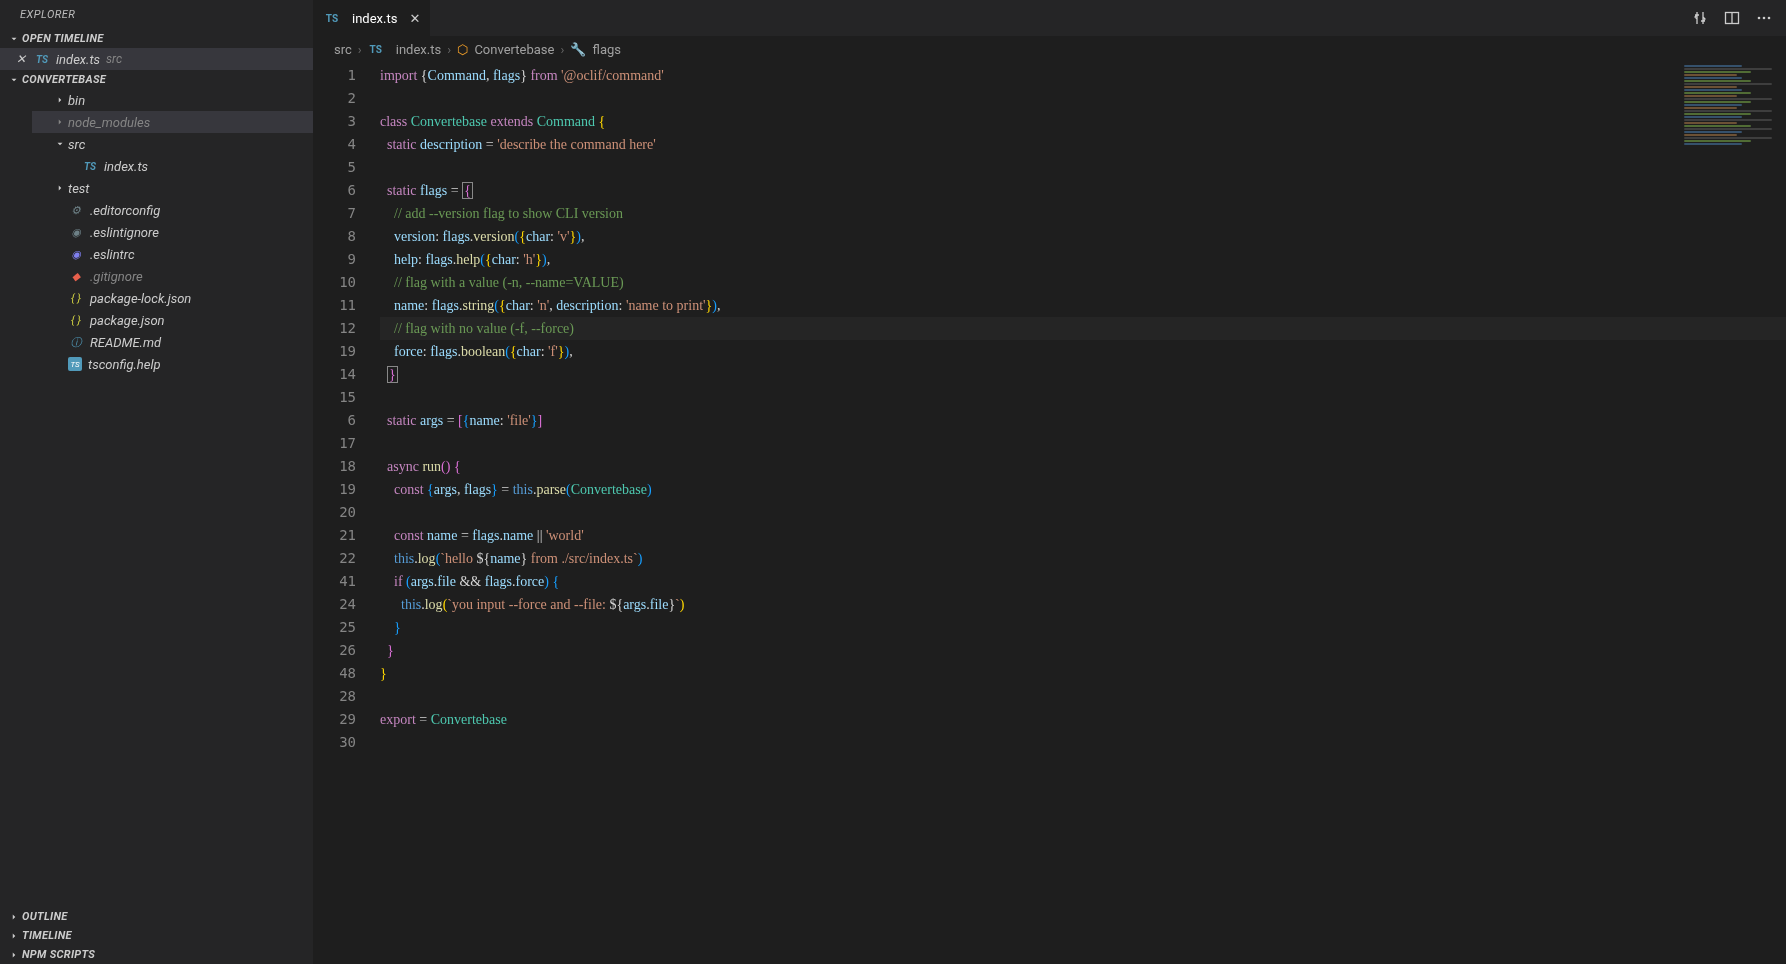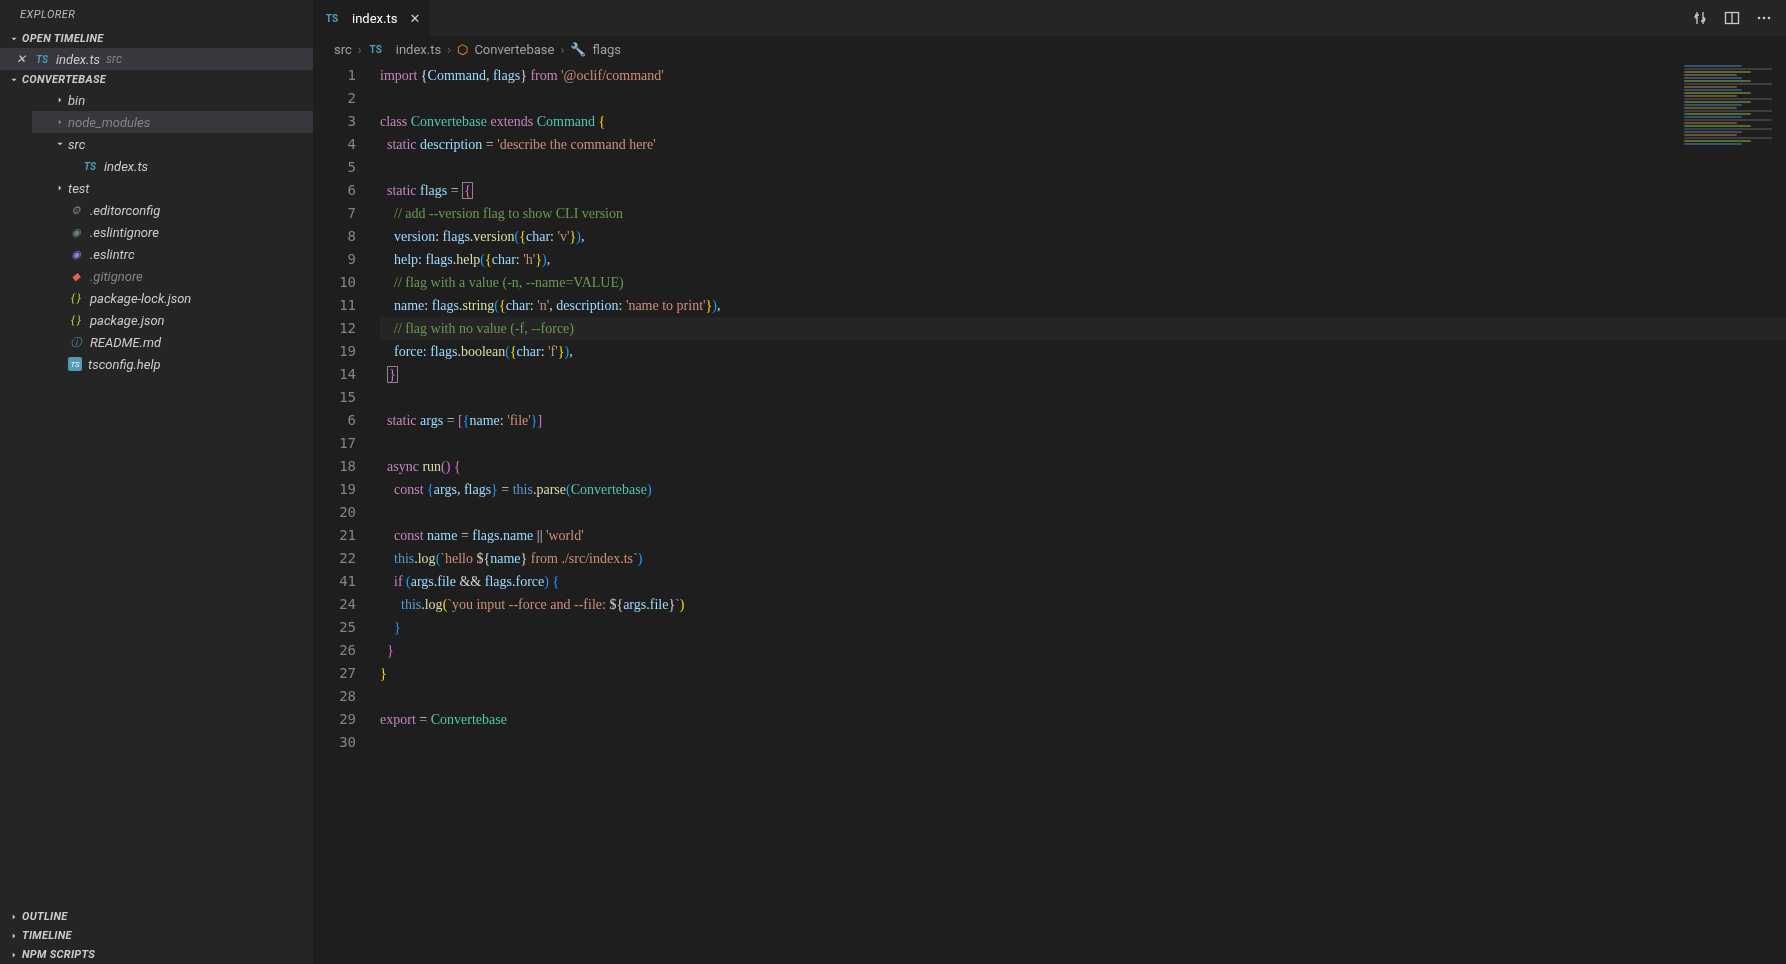--- a/index.html
+++ b/index.html
@@ -375,21 +375,21 @@
         <div>17</div>
         <div>18</div>
         <div>19</div>
         <div>20</div>
         <div>21</div>
         <div>22</div>
         <div>41</div>
         <div>24</div>
         <div>25</div>
         <div>26</div>
-        <div>27</div>
+        <div>48</div>
         <div>28</div>
         <div>29</div>
         <div>30</div>
       </div>
     <div class="code" id="code"><div class="line"><span class="kw">import</span><span class="pn"> {</span><span class="id">Command</span><span class="pn">, </span><span class="id">flags</span><span class="pn">} </span><span class="kw">from</span><span class="pn"> </span><span class="str">'@oclif/command'</span></div><div class="line"></div><div class="line"><span class="kw">class</span><span class="pn"> </span><span class="type">Convertebase</span><span class="pn"> </span><span class="kw">extends</span><span class="pn"> </span><span class="type">Command</span><span class="pn"> </span><span class="paren1">{</span></div><div class="line"><span class="pn">  </span><span class="kw">static</span><span class="pn"> </span><span class="id">description</span><span class="pn"> = </span><span class="str">'describe the command here'</span></div><div class="line"></div><div class="line"><span class="pn">  </span><span class="kw">static</span><span class="pn"> </span><span class="id">flags</span><span class="pn"> = </span><span class="paren2 box">{</span></div><div class="line"><span class="pn">    </span><span class="cm">// add --version flag to show CLI version</span></div><div class="line"><span class="pn">    </span><span class="id">version</span><span class="pn">: </span><span class="id">flags</span><span class="pn">.</span><span class="fn">version</span><span class="paren3">(</span><span class="paren1">{</span><span class="id">char</span><span class="pn">: </span><span class="str">'v'</span><span class="paren1">}</span><span class="paren3">)</span><span class="pn">,</span></div><div class="line"><span class="pn">    </span><span class="id">help</span><span class="pn">: </span><span class="id">flags</span><span class="pn">.</span><span class="fn">help</span><span class="paren3">(</span><span class="paren1">{</span><span class="id">char</span><span class="pn">: </span><span class="str">'h'</span><span class="paren1">}</span><span class="paren3">)</span><span class="pn">,</span></div><div class="line"><span class="pn">    </span><span class="cm">// flag with a value (-n, --name=VALUE)</span></div><div class="line"><span class="pn">    </span><span class="id">name</span><span class="pn">: </span><span class="id">flags</span><span class="pn">.</span><span class="fn">string</span><span class="paren3">(</span><span class="paren1">{</span><span class="id">char</span><span class="pn">: </span><span class="str">'n'</span><span class="pn">, </span><span class="id">description</span><span class="pn">: </span><span class="str">'name to print'</span><span class="paren1">}</span><span class="paren3">)</span><span class="pn">,</span></div><div class="line hl-line"><span class="pn">    </span><span class="cm">// flag with no value (-f, --force)</span></div><div class="line"><span class="pn">    </span><span class="id">force</span><span class="pn">: </span><span class="id">flags</span><span class="pn">.</span><span class="fn">boolean</span><span class="paren3">(</span><span class="paren1">{</span><span class="id">char</span><span class="pn">: </span><span class="str">'f'</span><span class="paren1">}</span><span class="paren3">)</span><span class="pn">,</span></div><div class="line"><span class="pn">  </span><span class="paren2 box">}</span></div><div class="line"></div><div class="line"><span class="pn">  </span><span class="kw">static</span><span class="pn"> </span><span class="id">args</span><span class="pn"> = </span><span class="paren2">[</span><span class="paren3">{</span><span class="id">name</span><span class="pn">: </span><span class="str">'file'</span><span class="paren3">}</span><span class="paren2">]</span></div><div class="line"></div><div class="line"><span class="pn">  </span><span class="kw">async</span><span class="pn"> </span><span class="fn">run</span><span class="paren2">(</span><span class="paren2">)</span><span class="pn"> </span><span class="paren2">{</span></div><div class="line"><span class="pn">    </span><span class="kw">const</span><span class="pn"> </span><span class="paren3">{</span><span class="id">args</span><span class="pn">, </span><span class="id">flags</span><span class="paren3">}</span><span class="pn"> = </span><span class="this">this</span><span class="pn">.</span><span class="fn">parse</span><span class="paren3">(</span><span class="type">Convertebase</span><span class="paren3">)</span></div><div class="line"></div><div class="line"><span class="pn">    </span><span class="kw">const</span><span class="pn"> </span><span class="id">name</span><span class="pn"> = </span><span class="id">flags</span><span class="pn">.</span><span class="id">name</span><span class="pn"> || </span><span class="str">'world'</span></div><div class="line"><span class="pn">    </span><span class="this">this</span><span class="pn">.</span><span class="fn">log</span><span class="paren3">(</span><span class="str">`hello </span><span class="pn">${</span><span class="id">name</span><span class="pn">}</span><span class="str"> from ./src/index.ts`</span><span class="paren3">)</span></div><div class="line"><span class="pn">    </span><span class="kw">if</span><span class="pn"> </span><span class="paren3">(</span><span class="id">args</span><span class="pn">.</span><span class="id">file</span><span class="pn"> &amp;&amp; </span><span class="id">flags</span><span class="pn">.</span><span class="id">force</span><span class="paren3">)</span><span class="pn"> </span><span class="paren3">{</span></div><div class="line"><span class="pn">      </span><span class="this">this</span><span class="pn">.</span><span class="fn">log</span><span class="paren1">(</span><span class="str">`you input --force and --file: </span><span class="pn">${</span><span class="id">args</span><span class="pn">.</span><span class="id">file</span><span class="pn">}</span><span class="str">`</span><span class="paren1">)</span></div><div class="line"><span class="pn">    </span><span class="paren3">}</span></div><div class="line"><span class="pn">  </span><span class="paren2">}</span></div><div class="line"><span class="paren1">}</span></div><div class="line"></div><div class="line"><span class="kw">export</span><span class="pn"> = </span><span class="type">Convertebase</span></div><div class="line"></div></div>
     <div class="minimap">
       <div class="ml a"></div>
         <div class="ml"></div>
         <div class="ml b"></div>
         <div class="ml c"></div>

